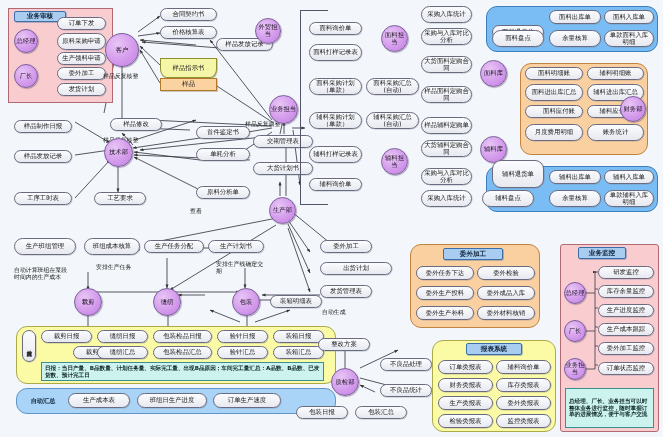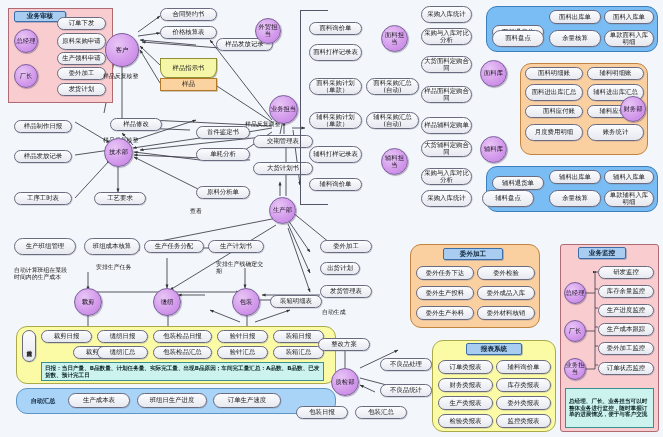--- a/index.html
+++ b/index.html
@@ -210,21 +210,21 @@
   <div class="node rr" style="left:587px;top:67px;width:57px;height:13px;">辅料明细账</div>
   <div class="node rr" style="left:525px;top:84px;width:58px;height:17px;">面料进出库汇总</div>
   <div class="node rr" style="left:587px;top:84px;width:57px;height:17px;">辅料进出库汇总</div>
   <div class="node rr" style="left:525px;top:105px;width:58px;height:13px;padding-left:12px;">面料应付账</div>
   <div class="node rr" style="left:587px;top:105px;width:57px;height:13px;">辅料应付账</div>
   <div class="node rr" style="left:525px;top:124px;width:58px;height:17px;">月度费用明细</div>
   <div class="node rr" style="left:587px;top:124px;width:57px;height:17px;">账务统计</div>
   <div class="node circ" style="left:620px;top:96px;width:26px;height:26px;">财务部</div>
 
   <div class="panel p-blue" style="left:486px;top:166px;width:172px;height:46px;"></div>
-  <div class="node rr" style="left:492px;top:176px;width:52px;height:14px;">辅料退货单</div>
+  <div class="node rr" style="left:492px;top:160px;width:52px;height:28px;">辅料退货单</div>
   <div class="node rr" style="left:549px;top:170px;width:52px;height:14px;">辅料出库单</div>
   <div class="node rr" style="left:604px;top:170px;width:50px;height:14px;">辅料入库单</div>
   <div class="node rr" style="left:482px;top:190px;width:52px;height:17px;">辅料盘点</div>
   <div class="node rr" style="left:549px;top:190px;width:52px;height:17px;">余量核算</div>
   <div class="node rr" style="left:604px;top:190px;width:50px;height:17px;">单款辅料入库明细</div>
 
   <div class="node rr" style="left:14px;top:238px;width:62px;height:17px;">生产班组管理</div>
   <div class="node rr" style="left:84px;top:238px;width:56px;height:17px;">班组成本核算</div>
   <div class="node rr" style="left:144px;top:240px;width:60px;height:13px;">生产任务分配</div>
   <div class="node rr" style="left:208px;top:240px;width:56px;height:13px;">生产计划书</div>
@@ -232,21 +232,21 @@
   <div class="node plain" style="left:96px;top:258px;width:42px;height:20px;">安排生产任务</div>
   <div class="node plain" style="left:216px;top:258px;width:48px;height:20px;">安排生产线确定交期</div>
 
   <div class="node circ" style="left:74px;top:288px;width:28px;height:28px;">裁剪</div>
   <div class="node circ" style="left:153px;top:288px;width:28px;height:28px;">缝纫</div>
   <div class="node circ" style="left:232px;top:288px;width:28px;height:28px;">包装</div>
   <div class="node rr" style="left:270px;top:295px;width:52px;height:13px;">装箱明细表</div>
   <div class="node plain" style="left:322px;top:308px;width:34px;height:10px;">自动生成</div>
 
   <div class="node rr" style="left:320px;top:240px;width:52px;height:13px;">委外加工</div>
-  <div class="node rr" style="left:320px;top:262px;width:40px;height:13px;">出货计划</div>
+  <div class="node rr" style="left:320px;top:262px;width:72px;height:13px;">出货计划</div>
   <div class="node rr" style="left:320px;top:285px;width:52px;height:13px;">发货管理表</div>
 
   <div class="panel p-yellow" style="left:16px;top:326px;width:320px;height:58px;"></div>
   <div class="node rr" style="left:22px;top:330px;width:14px;height:32px;writing-mode:vertical-rl;font-size:5.5px;">裁剪传感</div>
   <div class="node rr" style="left:41px;top:330px;width:51px;height:13px;">裁剪日报</div>
   <div class="node rr" style="left:97px;top:330px;width:51px;height:13px;">缝纫日报</div>
   <div class="node rr" style="left:153px;top:330px;width:59px;height:13px;">包装检品日报</div>
   <div class="node rr" style="left:217px;top:330px;width:51px;height:13px;">验针日报</div>
   <div class="node rr" style="left:273px;top:330px;width:51px;height:13px;">装箱日报</div>
   <div class="node rr" style="left:41px;top:346px;width:51px;height:13px;margin-left:32px;">裁剪汇总</div>

